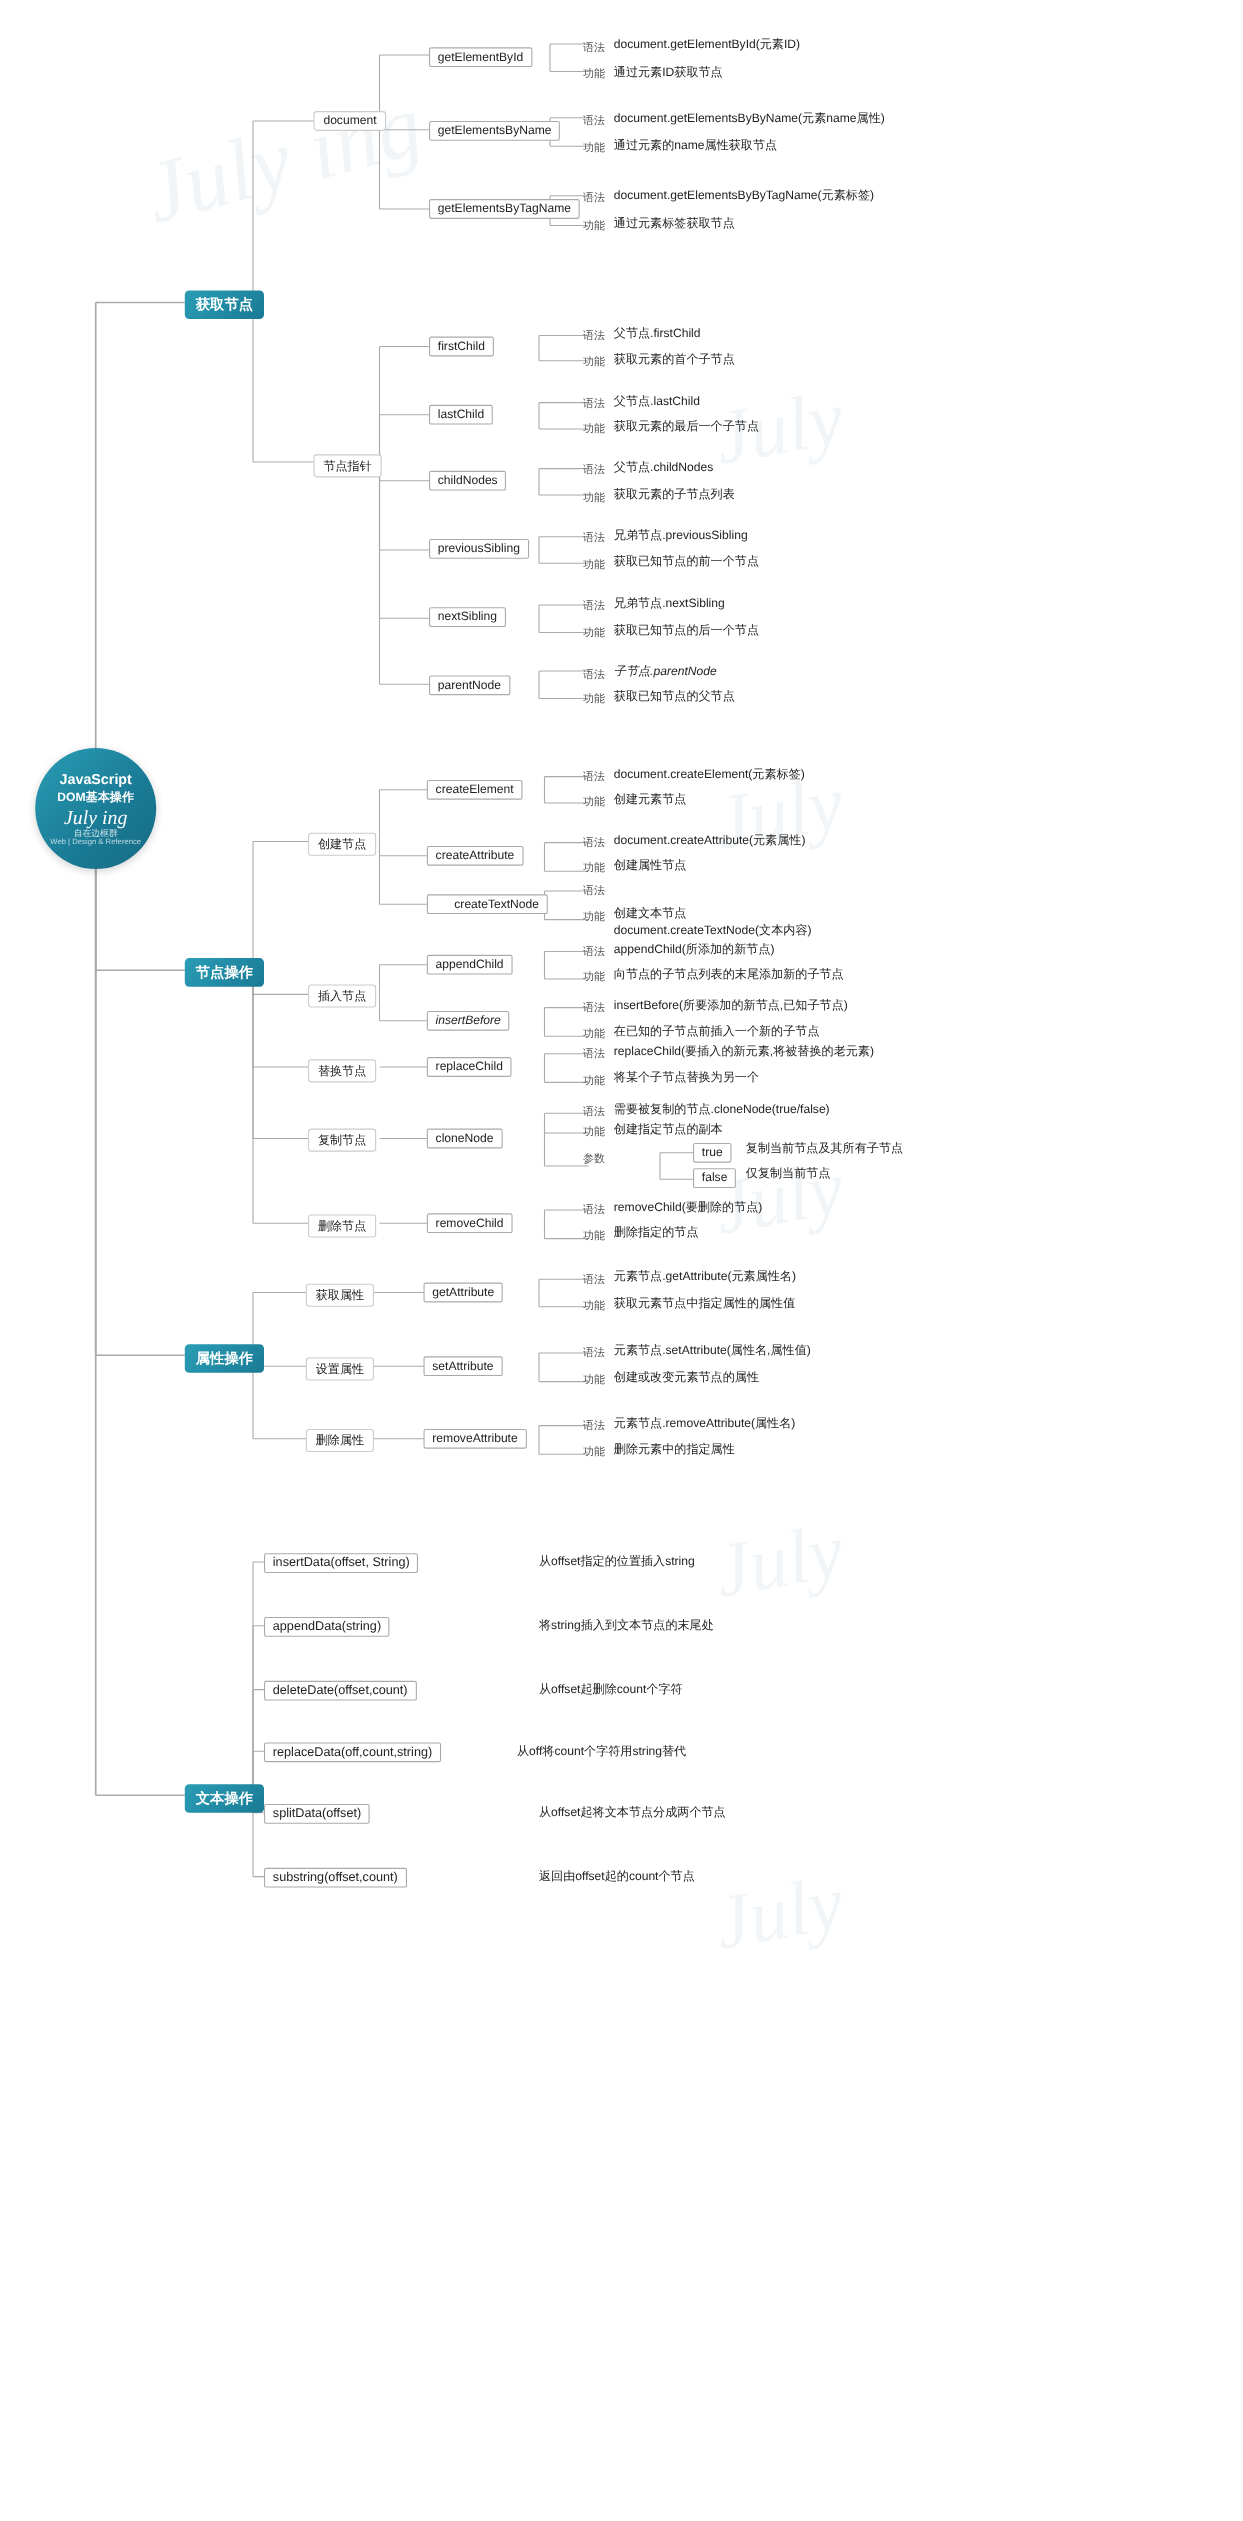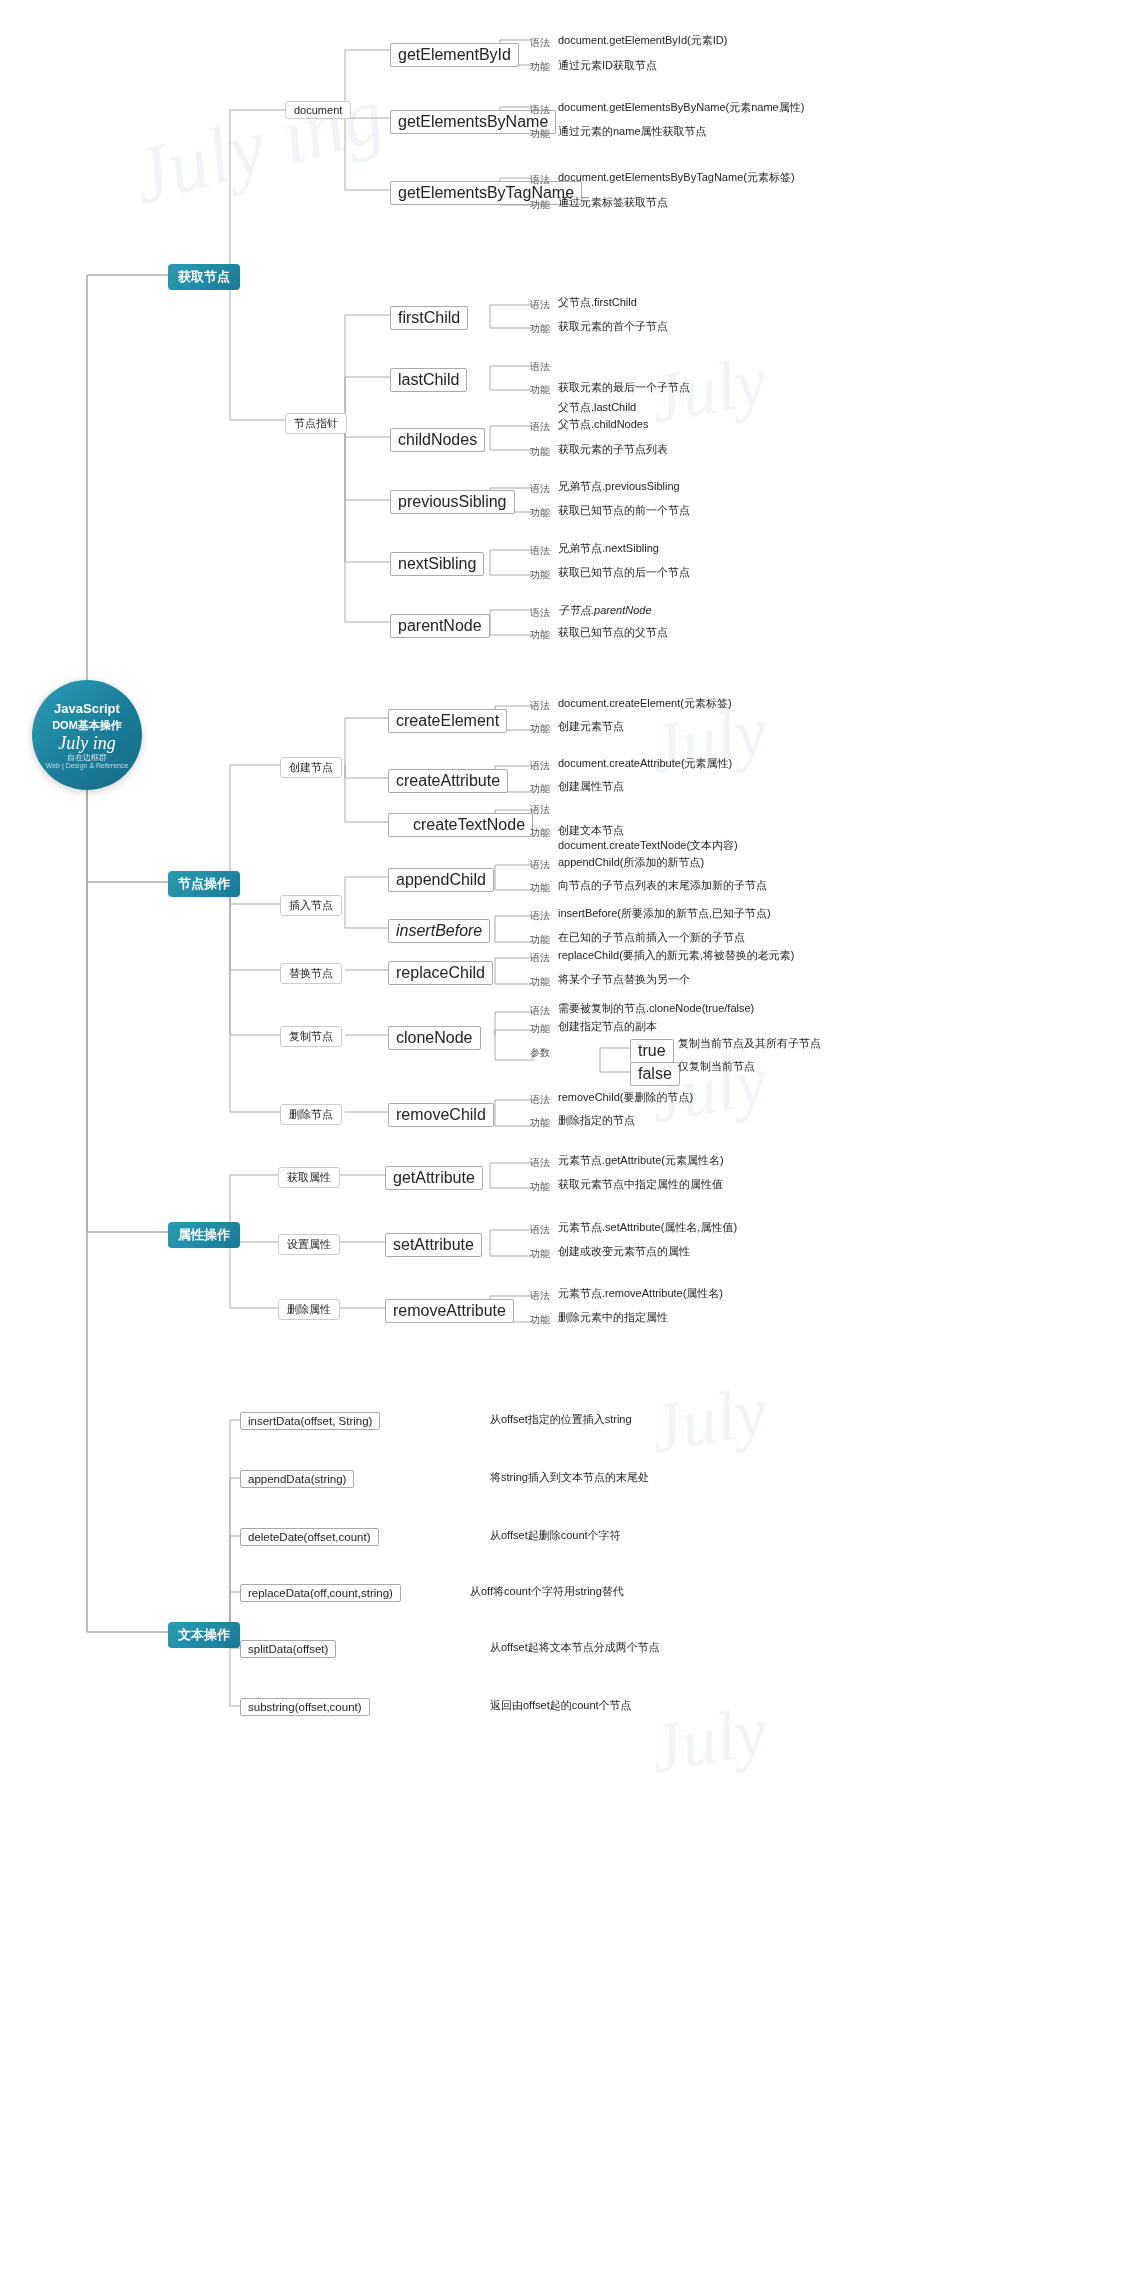--- a/index.html
+++ b/index.html
@@ -93,21 +93,21 @@
       white-space: nowrap;
     }
 
     
     .method-box {
       position: absolute;
       border: 1px solid #aaa;
       background: #fff;
       border-radius: 2px;
       padding: 2px 7px;
-      font-size: 16px;
+      font-size: 11px;
       color: #222;
       z-index: 5;
       white-space: nowrap;
     }
 
     
     .label-tag {
       position: absolute;
       font-size: 10px;
       color: #555;
@@ -405,21 +405,21 @@
   <div class="content-text" style="top:195px;left:558px;">通过元素标签获取节点</div>
 
   <div class="method-box" style="top:306px;left:390px;">firstChild</div>
   <div class="label-tag" style="top:298px;left:530px;">语法</div>
   <div class="content-text" style="top:295px;left:558px;">父节点.firstChild</div>
   <div class="label-tag" style="top:322px;left:530px;">功能</div>
   <div class="content-text" style="top:319px;left:558px;">获取元素的首个子节点</div>
 
   <div class="method-box" style="top:368px;left:390px;">lastChild</div>
   <div class="label-tag" style="top:360px;left:530px;">语法</div>
-  <div class="content-text" style="top:357px;left:558px;margin-top:43px;">父节点.lastChild</div>
+  <div class="content-text" style="top:357px;left:558px;">父节点.lastChild</div>
   <div class="label-tag" style="top:383px;left:530px;">功能</div>
   <div class="content-text" style="top:380px;left:558px;">获取元素的最后一个子节点</div>
 
   <div class="method-box" style="top:428px;left:390px;">childNodes</div>
   <div class="label-tag" style="top:420px;left:530px;">语法</div>
   <div class="content-text" style="top:417px;left:558px;">父节点.childNodes</div>
   <div class="label-tag" style="top:445px;left:530px;">功能</div>
   <div class="content-text" style="top:442px;left:558px;">获取元素的子节点列表</div>
 
   <div class="method-box" style="top:490px;left:390px;">previousSibling</div>

